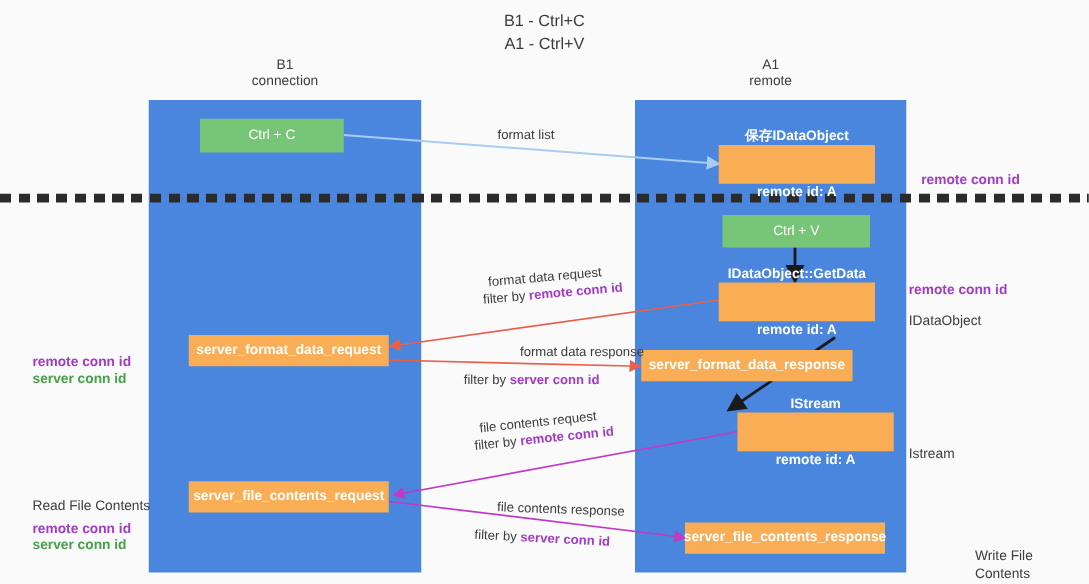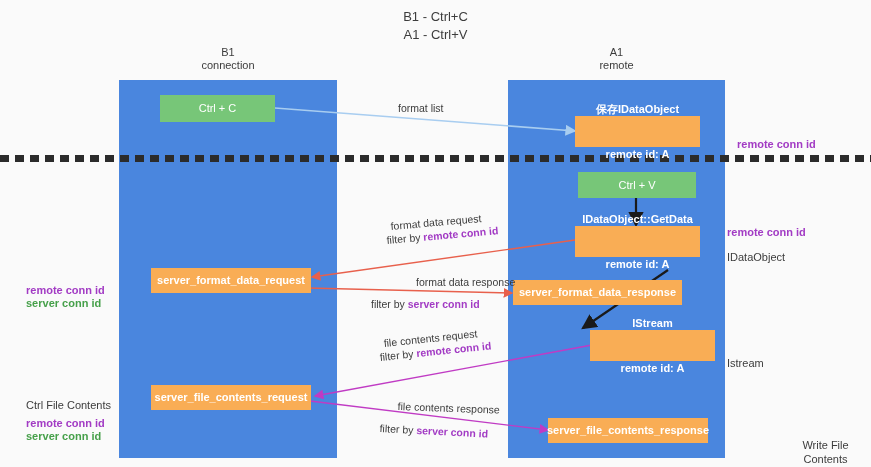--- a/index.html
+++ b/index.html
@@ -231,33 +231,33 @@
   </div>
 
   <div class="sidelabel plain" style="left:727px; top:236px;">
     <span>IDataObject</span>
   </div>
 
   <div class="sidelabel plain" style="left:727px; top:342px;">
     <span>Istream</span>
   </div>
 
-  <div class="sidelabel plain" style="left:780px; top:424px;text-align:center;">
+  <div class="sidelabel plain" style="left:780px; top:424px;">
     <span>Write File Contents</span>
   </div>
 
   <div class="sidelabel purple" style="left:26px; top:269px;">
     <span>remote conn id</span>
   </div>
   <div class="sidelabel green-t" style="left:26px; top:282px;">
     <span>server conn id</span>
   </div>
 
   <div class="sidelabel plain" style="left:26px; top:384px;">
-    <span>Ctrl File Contents</span>
+    <span>Read File Contents</span>
   </div>
   <div class="sidelabel purple" style="left:26px; top:402px;">
     <span>remote conn id</span>
   </div>
   <div class="sidelabel green-t" style="left:26px; top:415px;">
     <span>server conn id</span>
   </div>
 
 </div>
 

